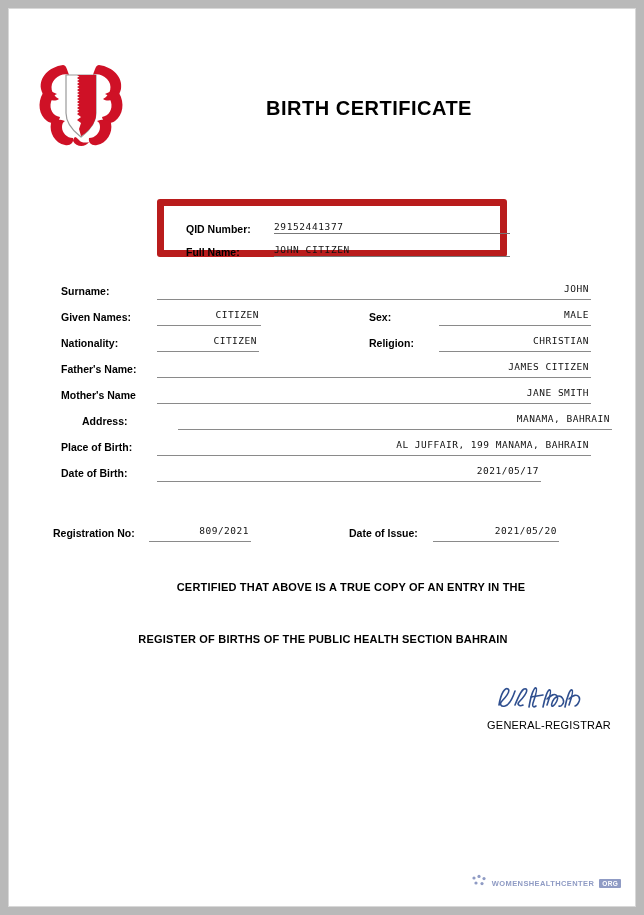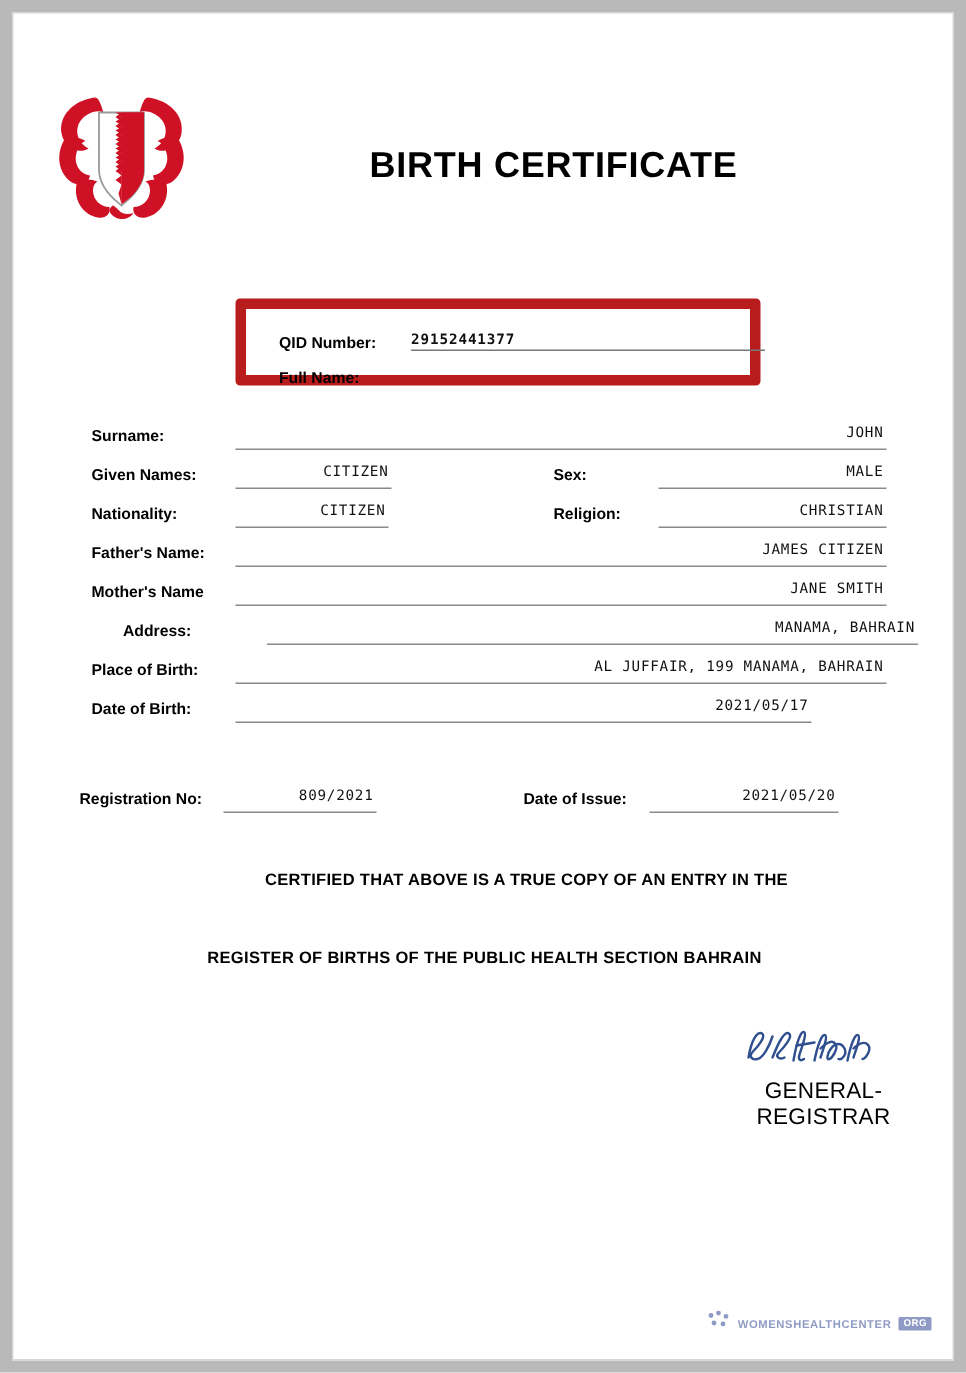--- a/index.html
+++ b/index.html
@@ -45,21 +45,21 @@
   }
   .title-main {
     font-size: 31px;
     font-weight: bold;
     letter-spacing: 1px;
     color: #000;
     line-height: 1.1;
   }
   .title-sub {
     margin-top: 28px;
-    font-size: 24px;
+    font-size: 20px;
     font-weight: bold;
     letter-spacing: 0.5px;
     color: #000;
   }
 
   
   .qid-box {
     position: absolute;
     left: 148px;
     top: 190px;
@@ -75,21 +75,21 @@
     font-size: 10.5px;
     font-weight: bold;
     color: #000;
   }
   .qid-row.r1 { top: 17px; }
   .qid-row.r2 { top: 40px; }
   .qid-val {
     position: absolute;
     font-family: "DejaVu Sans Mono", monospace;
     font-size: 9.5px;
-    font-weight: bold;
+    font-weight: normal;
     letter-spacing: 0.6px;
     color: #111;
     border-bottom: 1px solid #777;
     padding-bottom: 1px;
   }
   .qid-val.v1 { left: 110px; top: 15px; width: 236px; }
   .qid-val.v2 { left: 110px; top: 38px; width: 236px; }
 
   
   .fields {
@@ -156,21 +156,21 @@
   .sig-wrap {
     position: absolute;
     left: 470px;
     top: 672px;
     width: 140px;
     text-align: center;
   }
   .sig-svg { display: block; margin: 0 auto; }
   .sig-caption {
     margin-top: 4px;
-    font-size: 15px;
+    font-size: 11px;
     color: #000;
     letter-spacing: 0.2px;
   }
 
   
   .watermark {
     position: absolute;
     right: 14px;
     bottom: 14px;
     display: flex;
@@ -223,20 +223,21 @@
 
     <div class="title-block">
       <div class="title-sub">BIRTH CERTIFICATE</div>
     </div>
   </div>
 
   <div class="qid-box">
     <div class="qid-row r1">QID Number:</div>
     <div class="qid-val v1">29152441377</div>
     <div class="qid-row r2">Full Name:</div>
+    <div class="qid-val v2">JOHN CITIZEN</div>
   </div>
 
   <div class="fields">
 
     <div class="frow" style="top:0px;">
       <div class="flabel" style="left:44px;">Surname:</div>
       <div class="fvalue" style="left:140px; width:430px;">JOHN</div>
     </div>
 
     <div class="frow" style="top:26px;">

